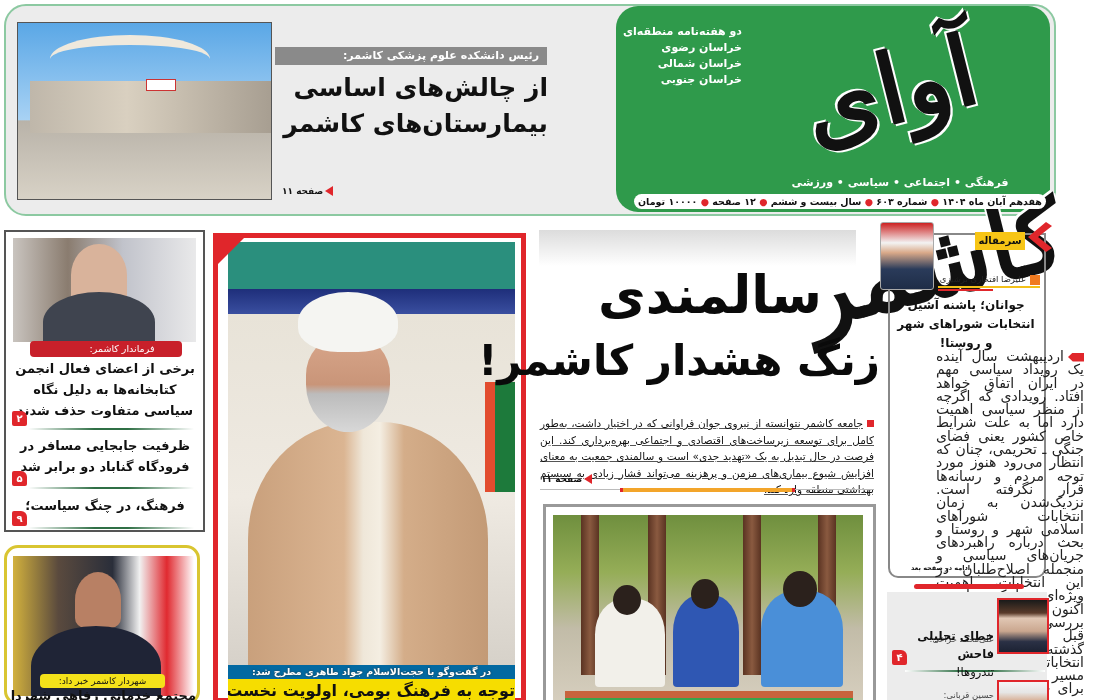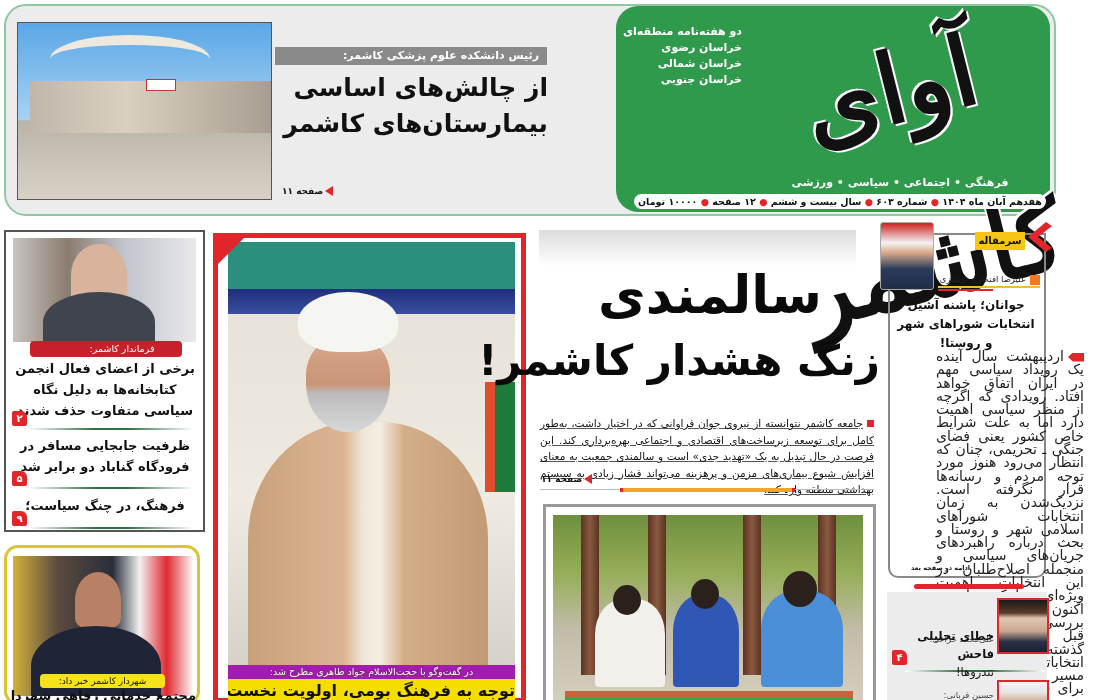--- a/index.html
+++ b/index.html
@@ -169,21 +169,21 @@
     position: absolute; left: 20px; top: 180px; width: 240px; height: 260px;
     background: linear-gradient(90deg, #c9a07c, #dbb592 40%, #efe7d9 48%, #f4eee2 55%, #d4ad89 65%, #c39a76);
     border-radius: 45% 45% 0 0;
   }
   .flag {
     position: absolute; right: 0; top: 140px; width: 30px; height: 110px;
     background: linear-gradient(90deg, #e24c2e 0%, #e24c2e 35%, #1d7a3b 35%);
   }
   .interview-kicker {
     left: 228px; top: 665px; width: 287px; height: 14px;
-    background: #a21caf; color: #fff; font-size: 9.5px; font-weight: normal;
+    background: #0369a1; color: #fff; font-size: 9.5px; font-weight: bold;
     text-align: center; line-height: 14px; text-shadow: 0 0 2px #333;
   }
   .interview-head {
     left: 228px; top: 679px; width: 287px; height: 21px;
     background: #f6dd00; color: #111; font-size: 16px; font-weight: bold;
     text-align: center; line-height: 24px; overflow: hidden; white-space: nowrap;
   }
 
   
   .main-grad {

